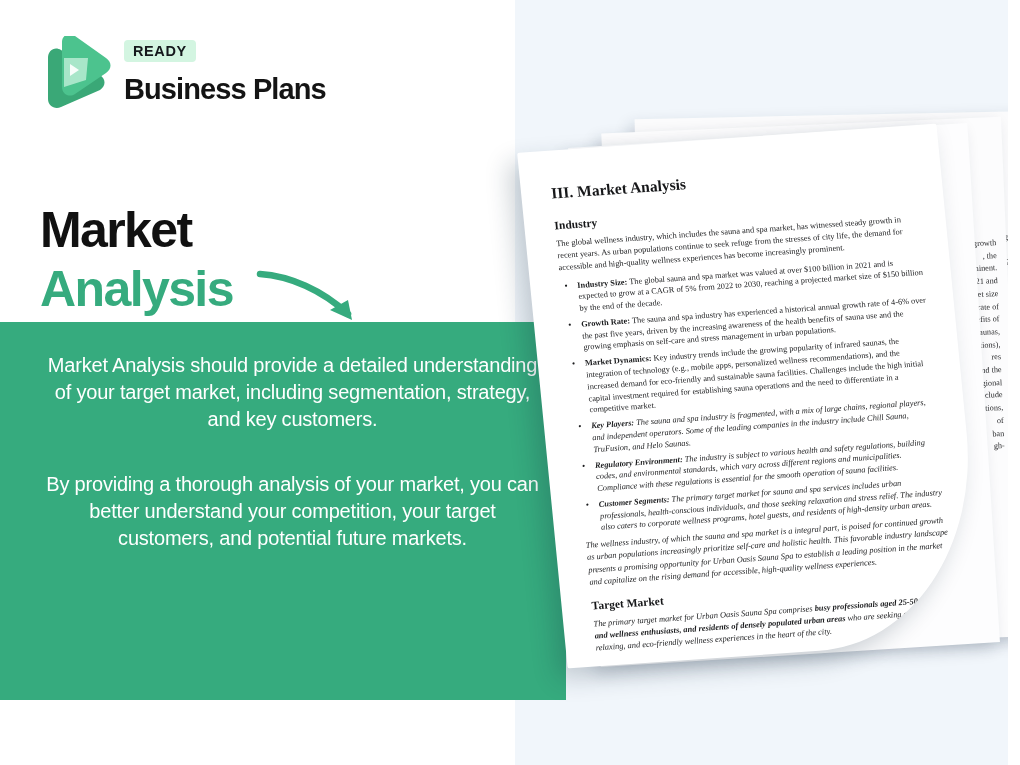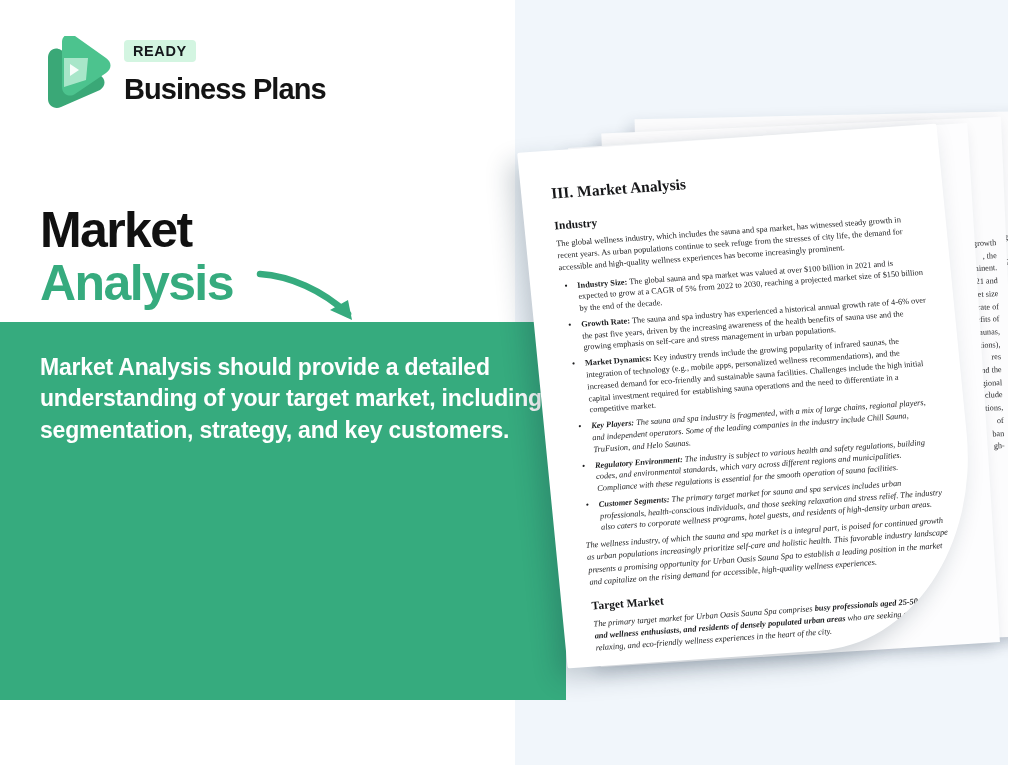--- a/index.html
+++ b/index.html
@@ -44,29 +44,30 @@
 
   
   .headline { position:absolute; left:40px; top:178px; line-height:1.02; }
   .headline .l1 {
     display:block; font-size:50px; font-weight:bold; color:#111111;
     letter-spacing:-1.6px;
     margin-top:27px;
   }
   .headline .l2 {
     display:block; font-size:50px; font-weight:bold; color:#36ab7e;
-    letter-spacing:-1.6px; margin-top:2px;
+    letter-spacing:-1.6px; margin-top:8px;
   }
   .arrow-wrap { position:absolute; left:256px; top:266px; width:116px; height:62px; }
 
   
   .copy { position:absolute; left:40px; top:352px; width:505px; color:#ffffff; }
   .copy p {
-    font-size:23px; font-weight:bold; line-height:1.36;
+    font-size:20px; font-weight:normal; line-height:1.36;
     letter-spacing:-0.2px;
+    text-align:center;
   }
   .copy p.second { margin-top:37px; }
 
   
   .papers { position:absolute; left:480px; top:95px; width:560px; height:590px; }
 
   .sheet {
     position:absolute;
     background:#ffffff;
     box-shadow: -6px 6px 16px rgba(20,40,60,.16);
@@ -162,20 +163,21 @@
 
   <div class="arrow-wrap">
     <svg width="116" height="62" viewBox="0 0 116 62">
       <path d="M4 8 C34 10 66 24 92 48" stroke="#36ab7e" stroke-width="6.5" fill="none" stroke-linecap="round"></path>
       <path d="M96 54 L74 44 L92 34 Z" fill="#36ab7e"></path>
     </svg>
   </div>
 
   <div class="copy">
     <p>Market Analysis should provide a detailed understanding of your target market, including segmentation, strategy, and key customers.</p>
+    <p class="second">By providing a thorough analysis of your market, you can better understand your competition, your target customers, and potential future markets.</p>
   </div>
 
   <div class="papers">
 
     <div class="sheet back3">
       <div class="ghost" id="ghostA">
           <span>growth</span>
           <span>ient.</span>
           <span>21 and</span>
           <span>size</span>

